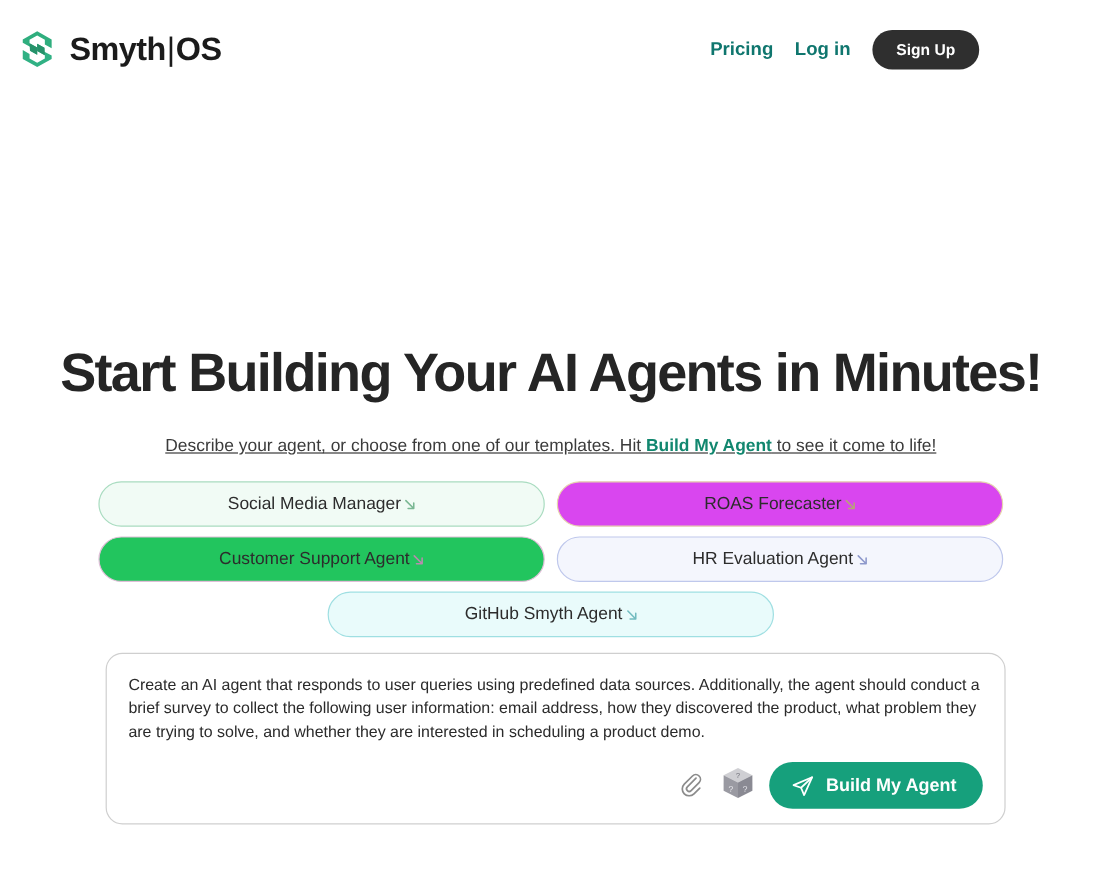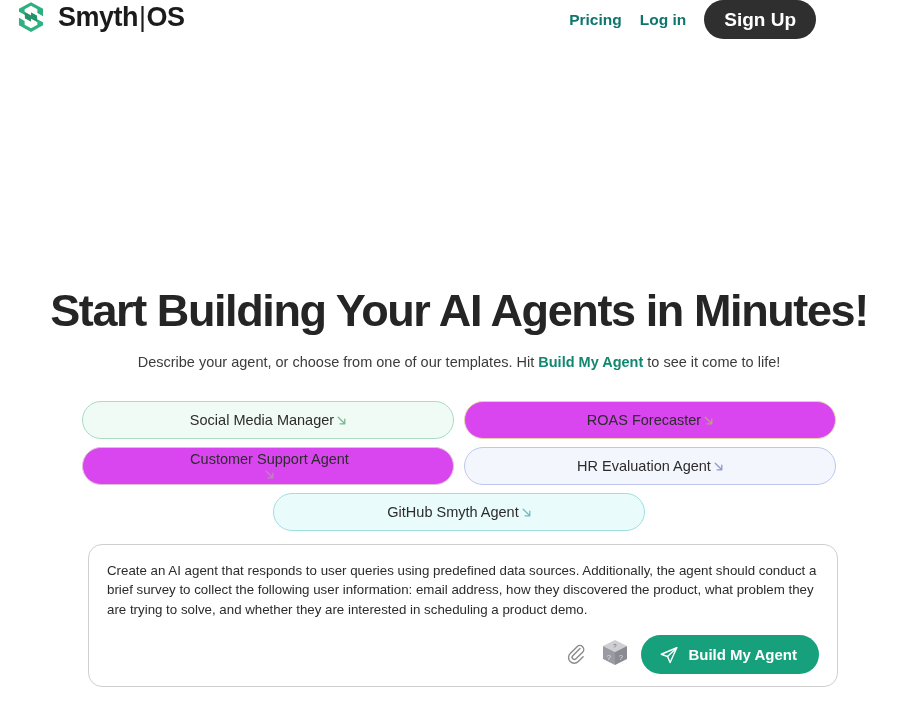--- a/index.html
+++ b/index.html
@@ -12,21 +12,21 @@
     overflow: hidden;
   }
 
   
   .header {
     position: absolute;
     top: 0; left: 0;
     width: 838px;
     height: 58px;
     display: flex;
-    align-items: flex-start;
+    align-items: flex-end;
     justify-content: space-between;
     padding: 0 22px 0 14px;
     gap: 39px;
   }
   .brand {
     display: flex;
     align-items: center;
     gap: 10px;
   }
   .brand-mark { width: 34px; height: 34px; display: block; }
@@ -52,21 +52,21 @@
   .nav-link {
     font-size: 15.5px;
     font-weight: bold;
     color: #0f766e;
     cursor: pointer;
     white-space: nowrap;
   }
   .signup-btn {
     background: #2f2f2f;
     color: #ffffff;
-    font-size: 19px;
+    font-size: 13px;
     font-weight: bold;
     border: none;
     border-radius: 999px;
     padding: 10px 20px;
     cursor: pointer;
     font-family: "Liberation Sans", sans-serif;
     line-height: 1;
     white-space: nowrap;
   }
 
@@ -80,24 +80,25 @@
   }
   .headline {
     font-size: 45px;
     font-weight: bold;
     letter-spacing: -1.4px;
     color: #252525;
     line-height: 1.12;
     white-space: nowrap;
   }
   .subline {
-    margin-top: 18px;
+    margin-top: 28px;
     font-size: 14.5px;
     color: #3b3b3b;
     white-space: nowrap;
+    text-decoration: underline;
   }
   .subline .accent {
     color: #12876f;
     font-weight: bold;
   }
 
   
   .chips {
     position: absolute;
     top: 401px;
@@ -238,21 +239,21 @@
 
   <div class="chip" style="background: #d946ef; border-color: rgb(230, 211, 174);">
     <span class="chip-label">ROAS Forecaster</span>
     <span class="chip-arrow">
       <svg viewBox="0 0 16 16" xmlns="http://www.w3.org/2000/svg">
           <path d="M4.5 4.5 L11.5 11.5 M11.5 11.5 L11.5 6.5 M11.5 11.5 L6.5 11.5" fill="none" stroke="#b9a378" stroke-width="1.4" stroke-linecap="round" stroke-linejoin="round"></path>
         </svg>
     </span>
   </div>
 
-  <div class="chip" style="background: #d946ef; border-color: rgb(224, 190, 216); flex-direction: column;">
+  <div class="chip" style="background: #22c55e; border-color: rgb(224, 190, 216);">
     <span class="chip-label">Customer Support Agent</span>
     <span class="chip-arrow">
       <svg viewBox="0 0 16 16" xmlns="http://www.w3.org/2000/svg">
           <path d="M4.5 4.5 L11.5 11.5 M11.5 11.5 L11.5 6.5 M11.5 11.5 L6.5 11.5" fill="none" stroke="#b88bae" stroke-width="1.4" stroke-linecap="round" stroke-linejoin="round"></path>
         </svg>
     </span>
   </div>
 
   <div class="chip" style="background: rgb(244, 246, 253); border-color: rgb(191, 200, 236);">
     <span class="chip-label">HR Evaluation Agent</span>

